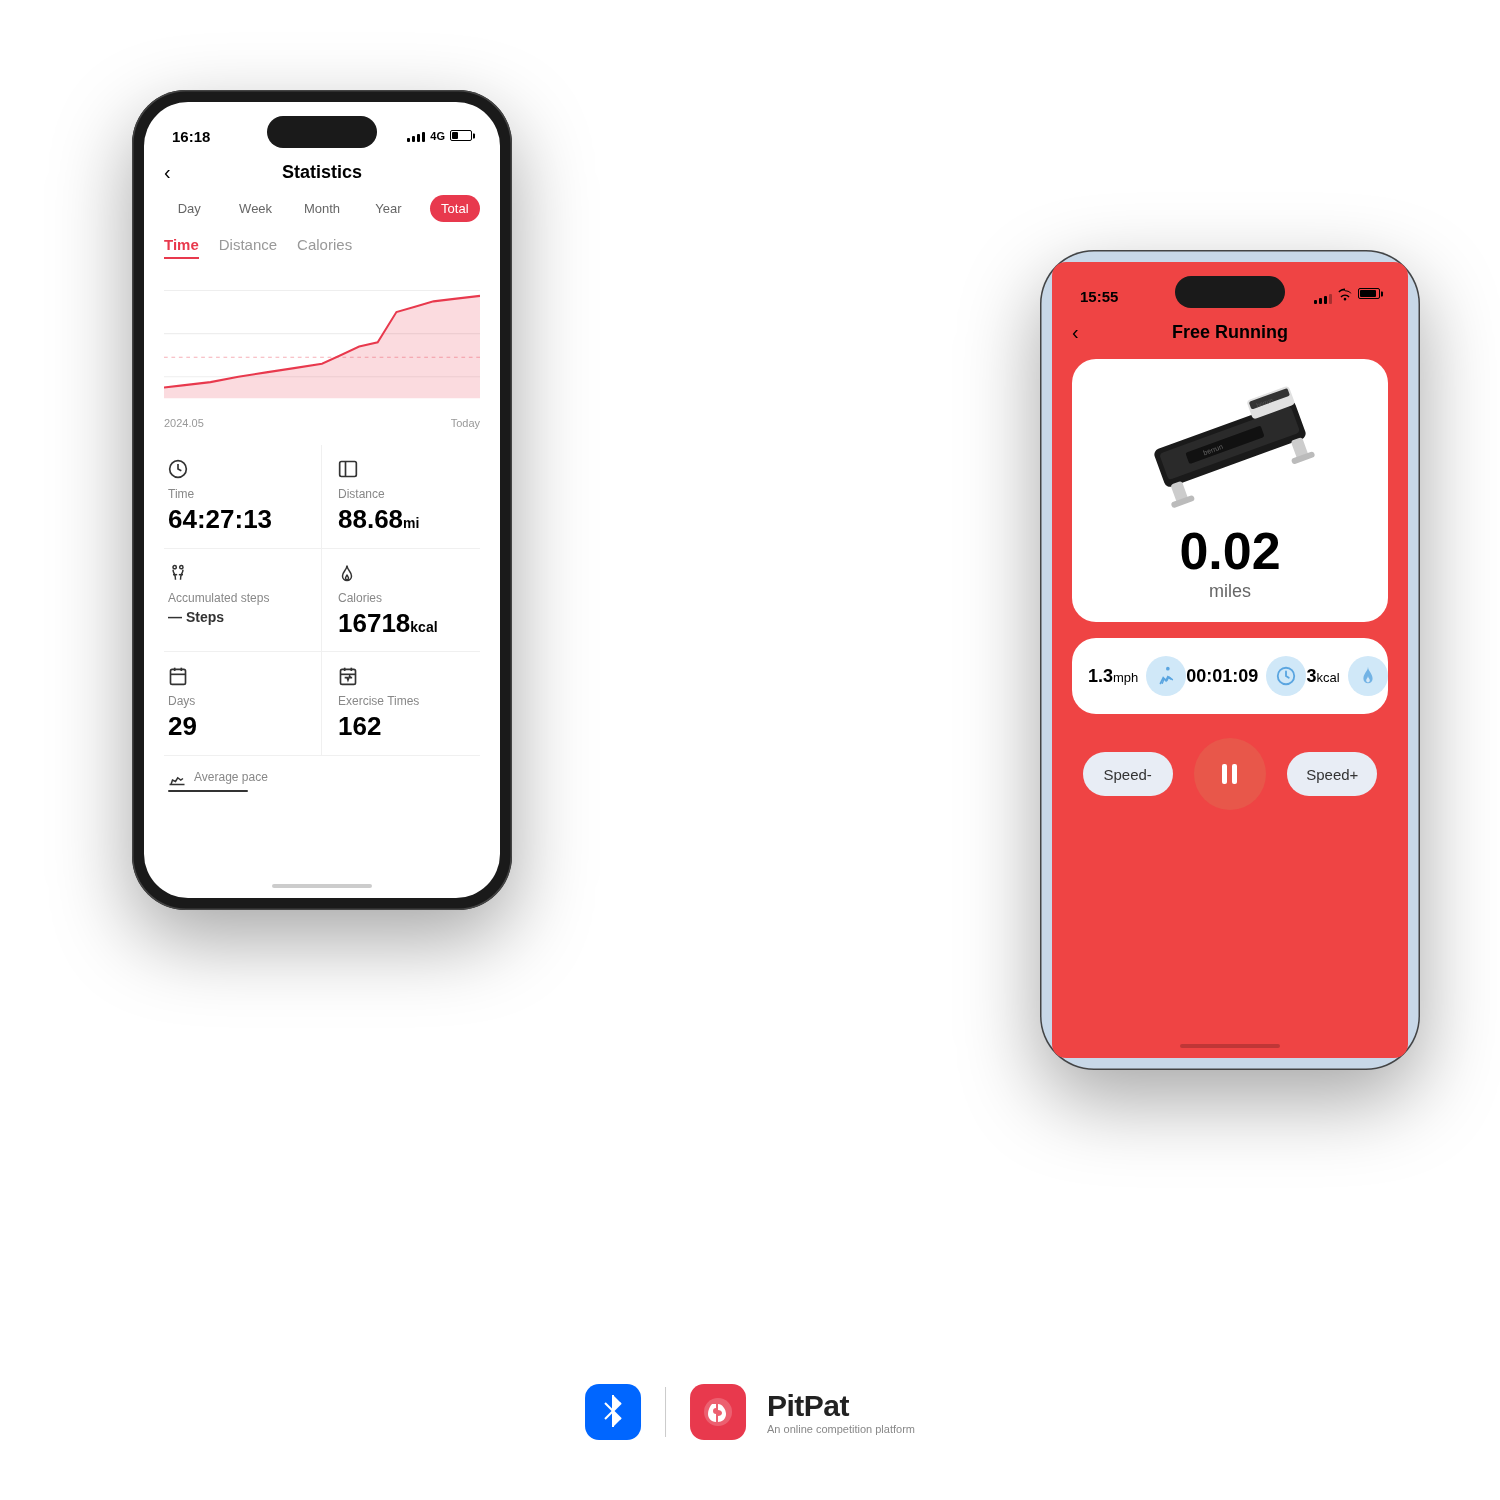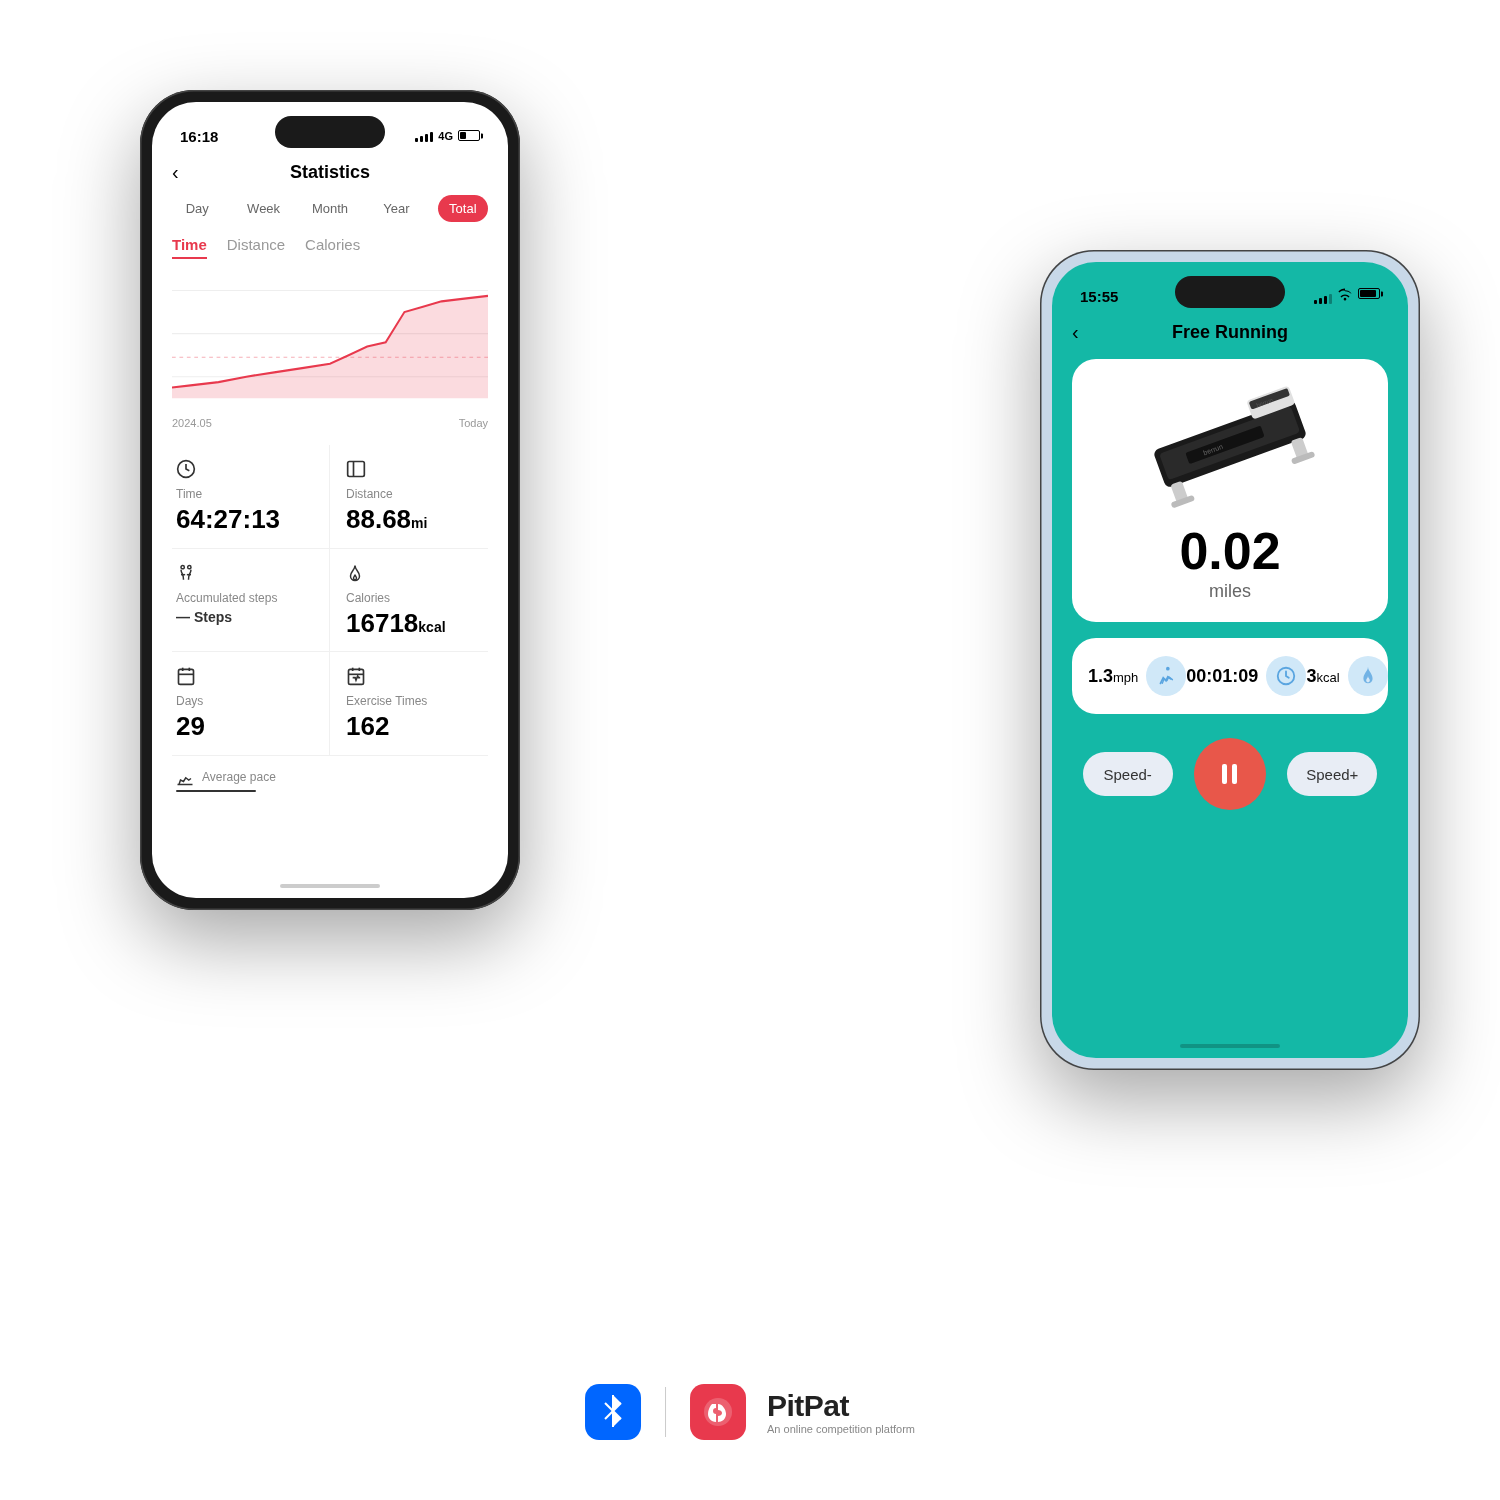--- a/index.html
+++ b/index.html
@@ -40,21 +40,22 @@
       top: 12px;
       left: 12px;
       right: 12px;
       bottom: 12px;
       border-radius: 44px;
       overflow: hidden;
       background: #fff;
     }
 
     .phone-right .phone-screen {
-      background: #14b8a6;
+      background: #ef4444;
+      border-radius: 14px;
     }
 
     
     .dynamic-island {
       position: absolute;
       top: 14px;
       left: 50%;
       transform: translateX(-50%);
       width: 110px;
       height: 32px;
@@ -506,21 +507,21 @@
 
     
     .wifi-icon {
       display: inline-block;
       font-size: 13px;
     }
   </style>
 </head>
 <body>
 
-<div style="position:absolute; left: 140px; top: 90px;">
+<div style="position:absolute; left: 132px; top: 90px;">
   <div class="phone phone-left">
 
     <div class="phone-screen">
       <div class="dynamic-island"></div>
 
       <div class="status-bar">
         <span class="status-time">16:18</span>
         <div class="status-icons">
           <div class="signal-bars">
             <div class="signal-bar" style="height:4px"></div>

